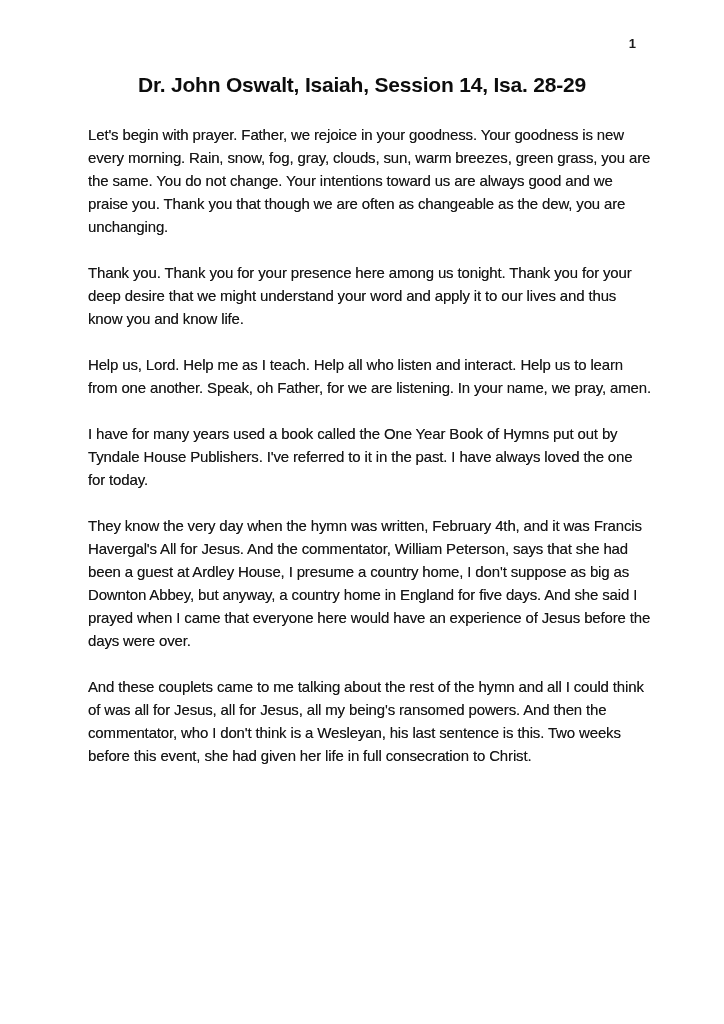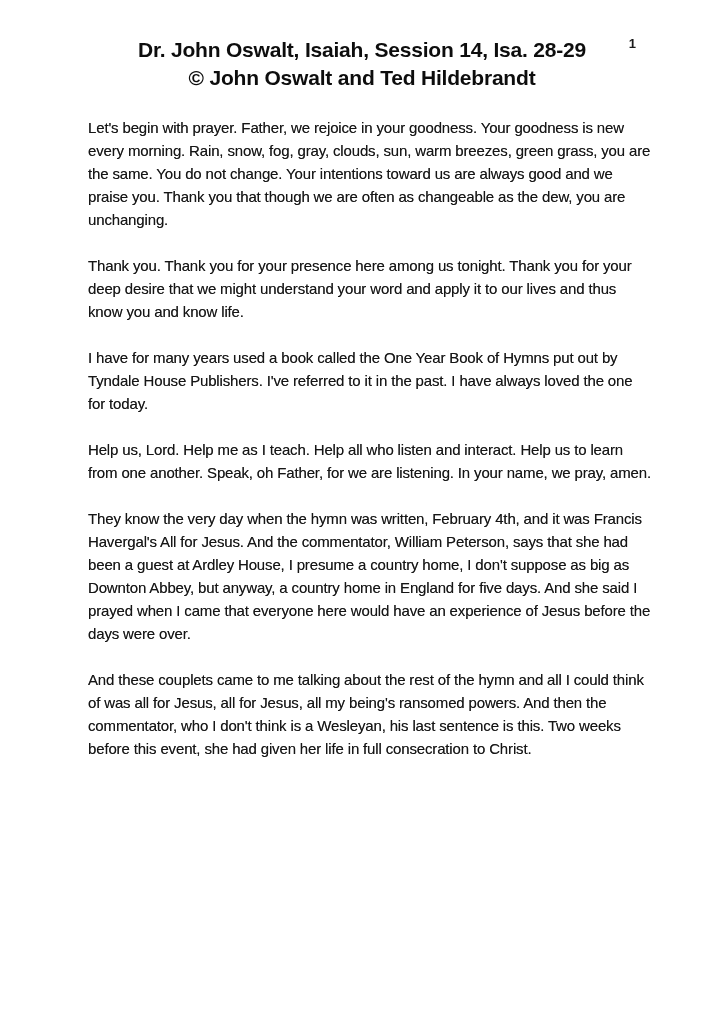--- a/index.html
+++ b/index.html
@@ -15,21 +15,21 @@
   }
   .page-number {
     position: absolute;
     top: 36px;
     right: 88px;
     font-size: 13px;
     font-weight: bold;
     color: #1a1a1a;
   }
   .doc-title {
-    margin-top: 36px;
+    margin-top: 71px;
     text-align: center;
     font-weight: bold;
     font-size: 21px;
     line-height: 28px;
     color: #0d0d0d;
     letter-spacing: -0.2px;
   }
   .doc-body {
     margin: 24px 72px 0 88px;
     max-width: 568px;
@@ -42,24 +42,23 @@
   .doc-body p { margin-bottom: 23px; }
 </style>
 </head>
 <body>
 
 <div class="page">
   <div class="page-number">1</div>
 
   <div class="doc-title">
     <div>Dr. John Oswalt, Isaiah, Session 14, Isa. 28-29</div>
-    <div>© John Oswalt and Ted Hildebrandt</div>
   </div>
 
   <div class="doc-body">
       <p>Let's begin with prayer. Father, we rejoice in your goodness. Your goodness is new every morning. Rain, snow, fog, gray, clouds, sun, warm breezes, green grass, you are the same. You do not change. Your intentions toward us are always good and we praise you. Thank you that though we are often as changeable as the dew, you are unchanging.</p>
       <p>Thank you. Thank you for your presence here among us tonight. Thank you for your deep desire that we might understand your word and apply it to our lives and thus know you and know life.</p>
+      <p>Help us, Lord. Help me as I teach. Help all who listen and interact. Help us to learn from one another. Speak, oh Father, for we are listening. In your name, we pray, amen.</p>
       <p>I have for many years used a book called the One Year Book of Hymns put out by Tyndale House Publishers. I've referred to it in the past. I have always loved the one for today.</p>
-      <p>Help us, Lord. Help me as I teach. Help all who listen and interact. Help us to learn from one another. Speak, oh Father, for we are listening. In your name, we pray, amen.</p>
       <p>They know the very day when the hymn was written, February 4th, and it was Francis Havergal's All for Jesus. And the commentator, William Peterson, says that she had been a guest at Ardley House, I presume a country home, I don't suppose as big as Downton Abbey, but anyway, a country home in England for five days. And she said I prayed when I came that everyone here would have an experience of Jesus before the days were over.</p>
       <p>And these couplets came to me talking about the rest of the hymn and all I could think of was all for Jesus, all for Jesus, all my being's ransomed powers. And then the commentator, who I don't think is a Wesleyan, his last sentence is this. Two weeks before this event, she had given her life in full consecration to Christ.</p>
     </div>
 </div>
 
 </body></html>

